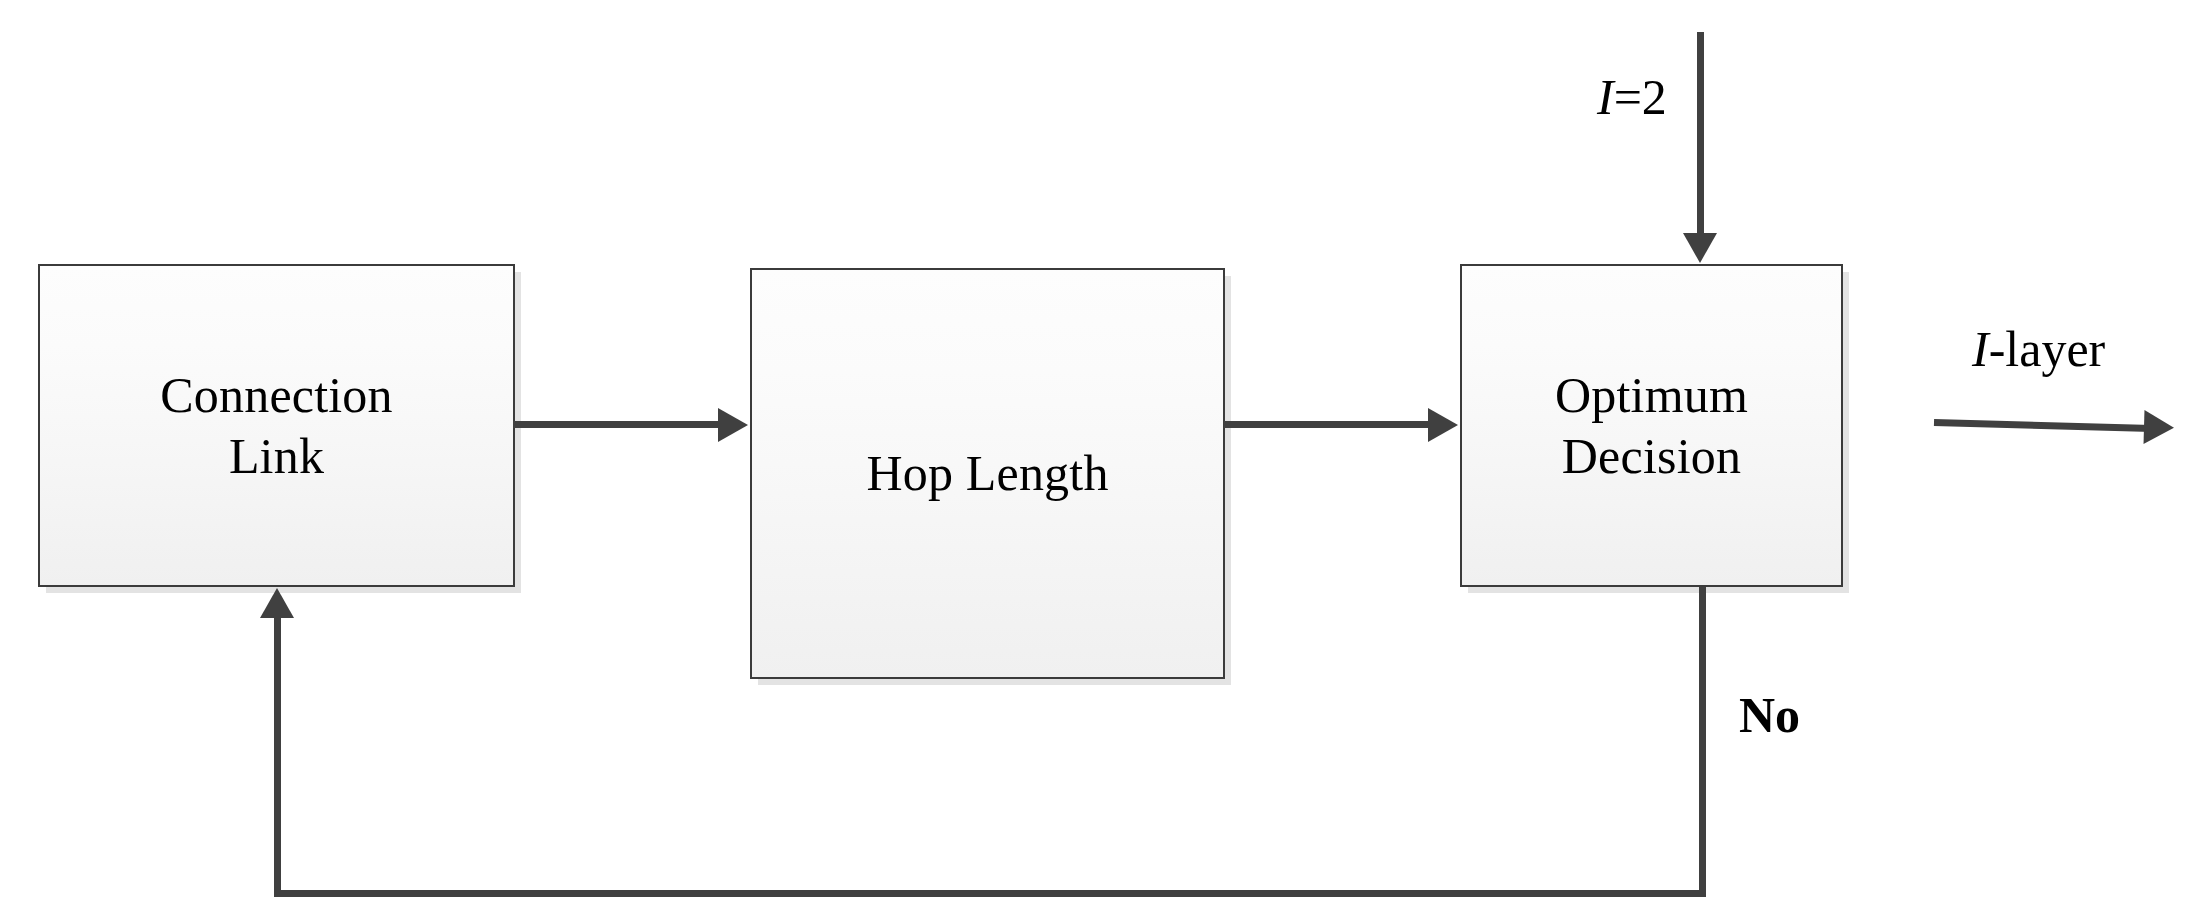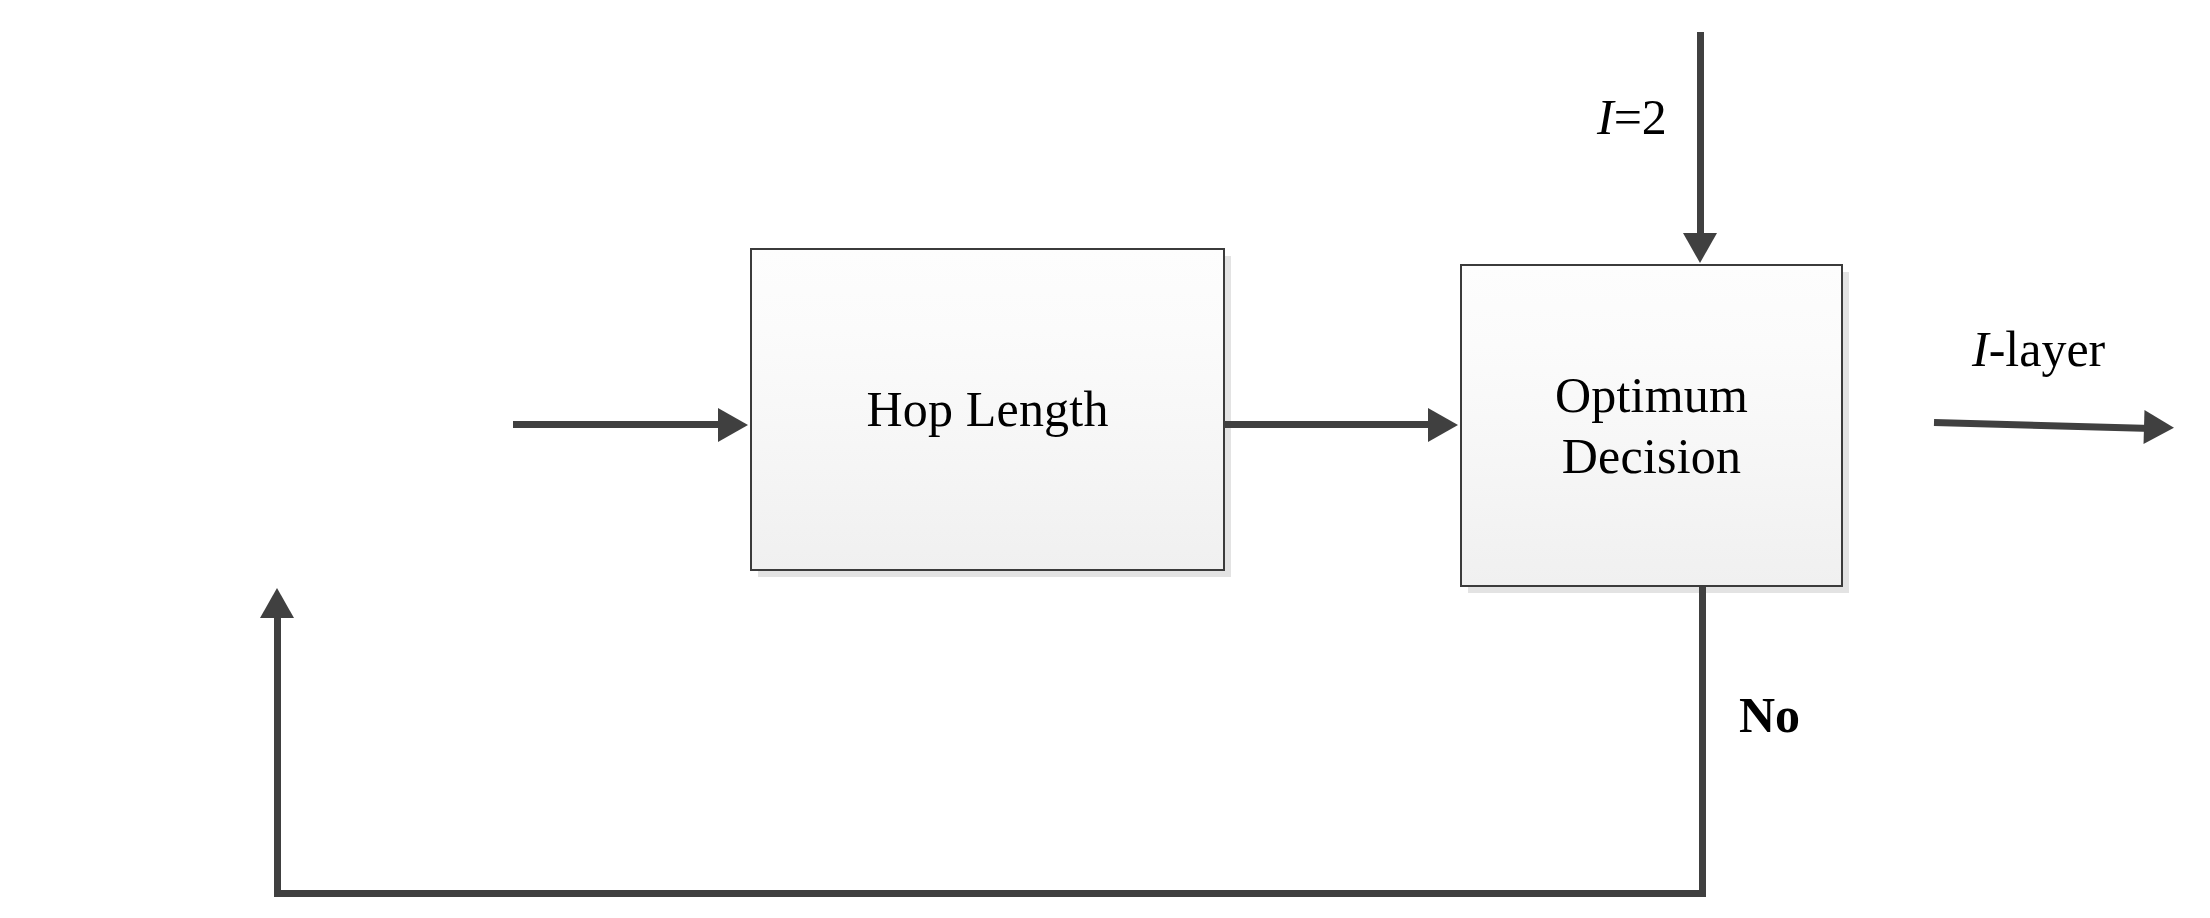--- a/index.html
+++ b/index.html
@@ -30,21 +30,21 @@
     text-align: center;
   }
   .node-label {
     font-size: 50px;
     line-height: 1.22;
     color: #000000;
     letter-spacing: 0.2px;
     white-space: pre-line;
   }
   #node-connection-link { left: 38px;   top: 264px; width: 477px; height: 323px; }
-  #node-hop-length      { left: 750px;  top: 248px; width: 475px; height: 323px; }
+  #node-hop-length      { left: 750px;  top: 268px; width: 475px; height: 411px; }
   #node-optimum-decision{ left: 1460px; top: 264px; width: 383px; height: 323px; }
 
   
   .hline {
     position: absolute;
     height: 7px;
     background: #404040;
   }
   .vline {
     position: absolute;
@@ -84,21 +84,21 @@
   .edge-label .ital { font-style: italic; }
 
   
   #edge1-line   { left: 513px;  top: 421px; width: 207px; }
   #edge1-head   { left: 718px;  top: 408px; }
   #edge2-line   { left: 1224px; top: 421px; width: 206px; }
   #edge2-head   { left: 1428px; top: 408px; }
 
   #edge-in-line { left: 1697px; top: 32px;  height: 204px; }
   #edge-in-head { left: 1683px; top: 233px; }
-  #label-i2     { left: 1597px; top: 92px; }
+  #label-i2     { left: 1597px; top: 72px; }
 
   #edge-out-line{
     left: 1934px; top: 419px; width: 218px;
     transform-origin: left center;
     transform: rotate(1.6deg);
   }
   #edge-out-head{
     left: 2144px; top: 410px;
     transform-origin: left center;
     transform: rotate(1.6deg);
@@ -109,20 +109,24 @@
   #edge-fb-bottom     { left: 274px;  top: 890px; width: 1432px; }
   #edge-fb-vert-left  { left: 274px;  top: 618px; height: 276px; }
   #edge-fb-head       { left: 260px;  top: 588px; }
   #label-no           { left: 1739px; top: 690px; font-weight: bold; }
 </style>
 </head>
 <body>
 
 <div id="canvas">
 
+  <div class="node" id="node-connection-link">
+    <div class="node-label">Connection
+Link</div>
+  </div>
 
   <div class="node" id="node-hop-length">
     <div class="node-label">Hop Length</div>
   </div>
 
   <div class="node" id="node-optimum-decision">
     <div class="node-label">Optimum
 Decision</div>
   </div>
 

